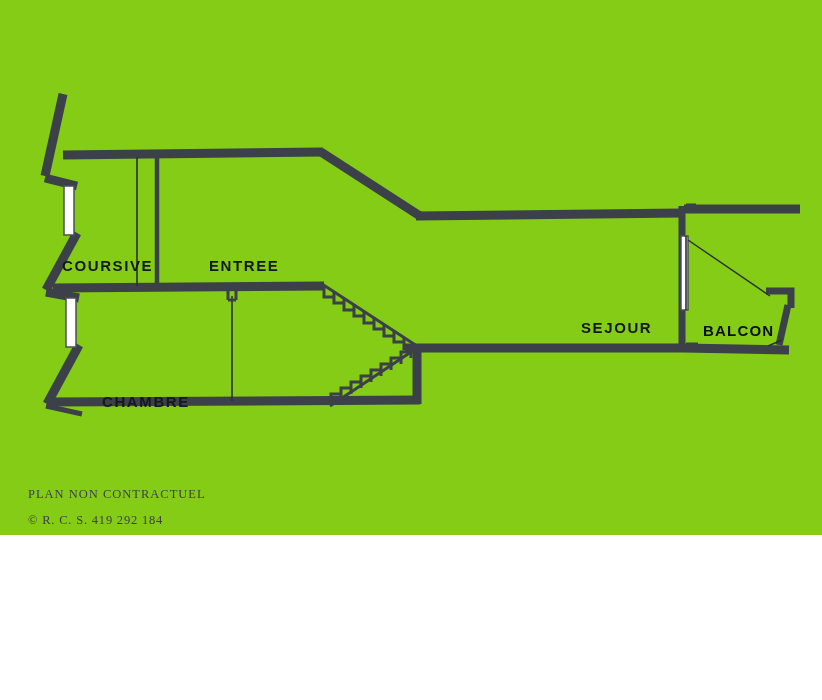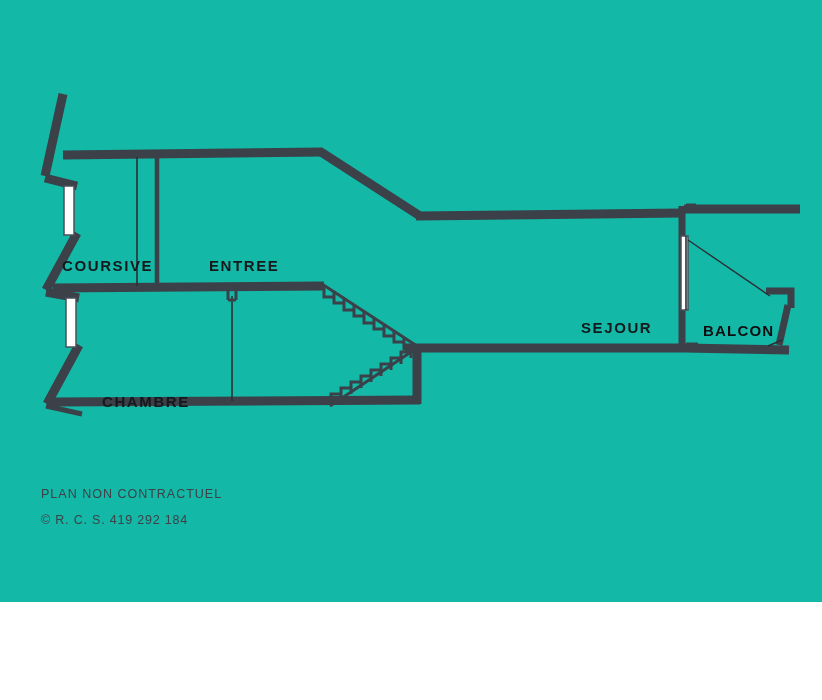--- a/index.html
+++ b/index.html
@@ -12,22 +12,22 @@
     width: 822px;
     height: 700px;
     overflow: hidden;
     font-family: "Liberation Sans", sans-serif;
     position: relative;
   }
   #plan-root {
     position: absolute;
     left: 0; top: 0;
     width: 822px;
-    height: 602px;
-    background: #14b8a6;
+    height: 535px;
+    background: #84cc16;
   }
   svg#floorplan {
     display: block;
     width: 822px;
     height: 700px;
   }
   .wall {
     stroke: #3b4049;
     stroke-linecap: butt;
     stroke-linejoin: miter;
@@ -60,22 +60,22 @@
   }
   .room-label-bold {
     font-family: "Liberation Sans", sans-serif;
     font-size: 15px;
     letter-spacing: 1.2px;
     fill: #0b0d10;
     font-weight: 700;
   }
   .footer-text {
     position: absolute;
-    left: 41px;
-    font-family: Liberation Sans, sans-serif;
+    left: 28px;
+    font-family: Liberation Serif, serif;
     font-size: 12.5px;
     letter-spacing: 1.0px;
     color: #3d4148;
     white-space: nowrap;
   }
   #footer-disclaimer { top: 487px; }
   #footer-rcs { top: 513px; letter-spacing: 0.8px; }
 </style>
 </head>
 <body>

